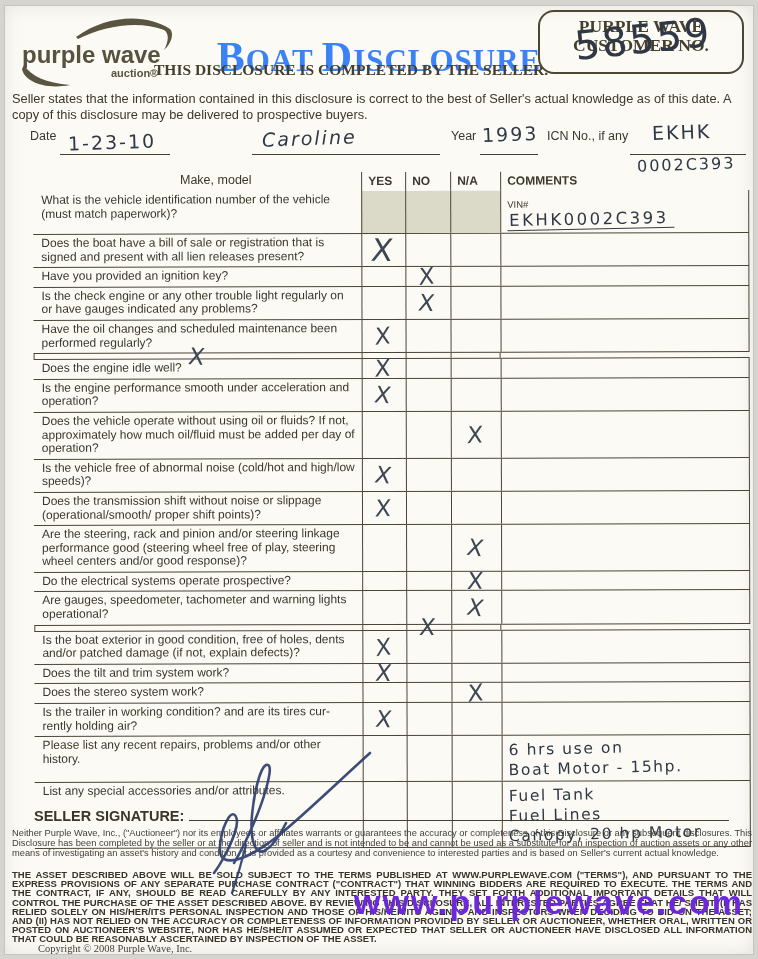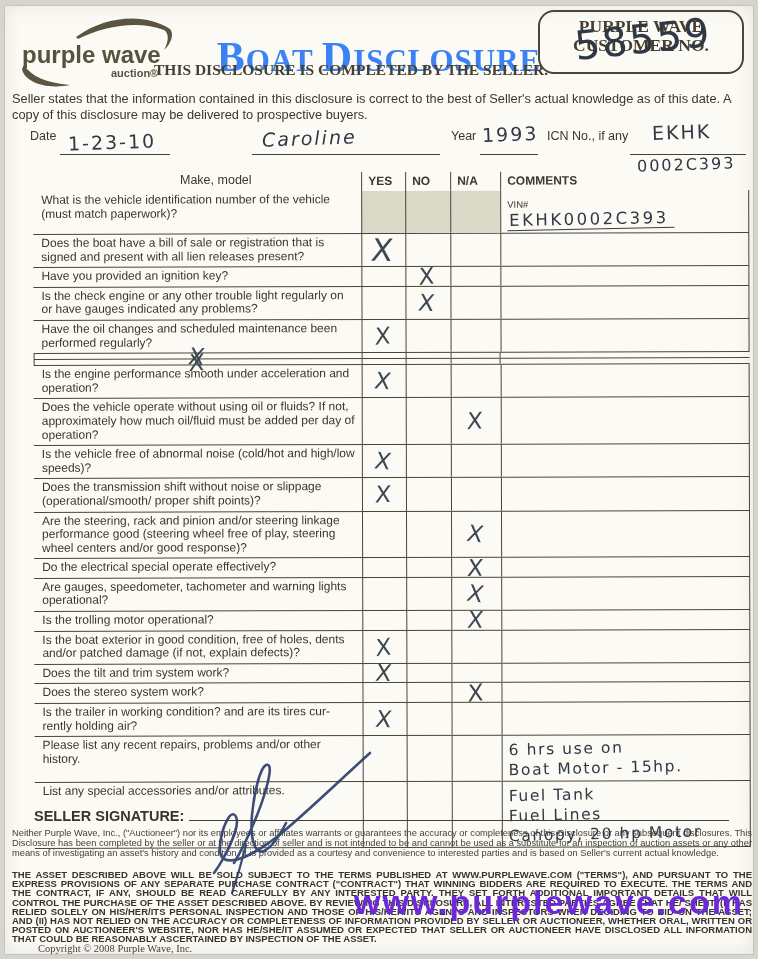--- a/index.html
+++ b/index.html
@@ -168,20 +168,21 @@
       </div>
       <div class="trow">
         <div class="cell cy">
           <div class="xmark hw" style="font-size: 23px; transform: translate(-55%, -20%) rotate(3deg) skewX(-6deg);">X</div>
         </div>
         <div class="cell cn"></div>
         <div class="cell cna"></div>
         <div class="cell cc"></div>
       </div>
       <div class="trow">
+        <div class="cell cq">Does the engine idle well?</div>
         <div class="cell cy">
           <div class="xmark hw" style="font-size: 23px; transform: translate(-55%, -20%) rotate(-4deg) skewX(-6deg);">X</div>
         </div>
         <div class="cell cn"></div>
         <div class="cell cna"></div>
         <div class="cell cc"></div>
       </div>
       <div class="trow">
         <div class="cell cq">Is the engine performance smooth under acceleration and operation?</div>
         <div class="cell cy">
@@ -221,39 +222,38 @@
       <div class="trow">
         <div class="cell cq">Are the steering, rack and pinion and/or steering linkage performance good (steering wheel free of play, steering wheel centers and/or good response)?</div>
         <div class="cell cy"></div>
         <div class="cell cn"></div>
         <div class="cell cna">
           <div class="xmark hw" style="font-size: 23px; transform: translate(-55%, -20%) rotate(6deg) skewX(-6deg);">X</div>
         </div>
         <div class="cell cc"></div>
       </div>
       <div class="trow">
-        <div class="cell cq">Do the electrical special operate effectively?</div>
+        <div class="cell cq">Do the electrical systems operate prospective?</div>
         <div class="cell cy"></div>
         <div class="cell cn"></div>
         <div class="cell cna">
           <div class="xmark hw" style="font-size: 23px; transform: translate(-55%, -20%) rotate(-1deg) skewX(-6deg);">X</div>
         </div>
         <div class="cell cc"></div>
       </div>
       <div class="trow">
         <div class="cell cq">Are gauges, speedometer, tachometer and warning lights operational?</div>
         <div class="cell cy"></div>
         <div class="cell cn"></div>
         <div class="cell cna">
           <div class="xmark hw" style="font-size: 23px; transform: translate(-55%, -20%) rotate(7deg) skewX(-6deg);">X</div>
         </div>
         <div class="cell cc"></div>
       </div>
       <div class="trow">
-        <div class="cell cq">Is the trolling motor operational?</div>
         <div class="cell cy"></div>
         <div class="cell cn"></div>
         <div class="cell cna">
           <div class="xmark hw" style="font-size: 23px; transform: translate(-55%, -20%) rotate(0deg) skewX(-6deg);">X</div>
         </div>
         <div class="cell cc"></div>
       </div>
       <div class="trow">
         <div class="cell cq">Is the boat exterior in good condition, free of holes, dents and/or patched damage (if not, explain defects)?</div>
         <div class="cell cy">

